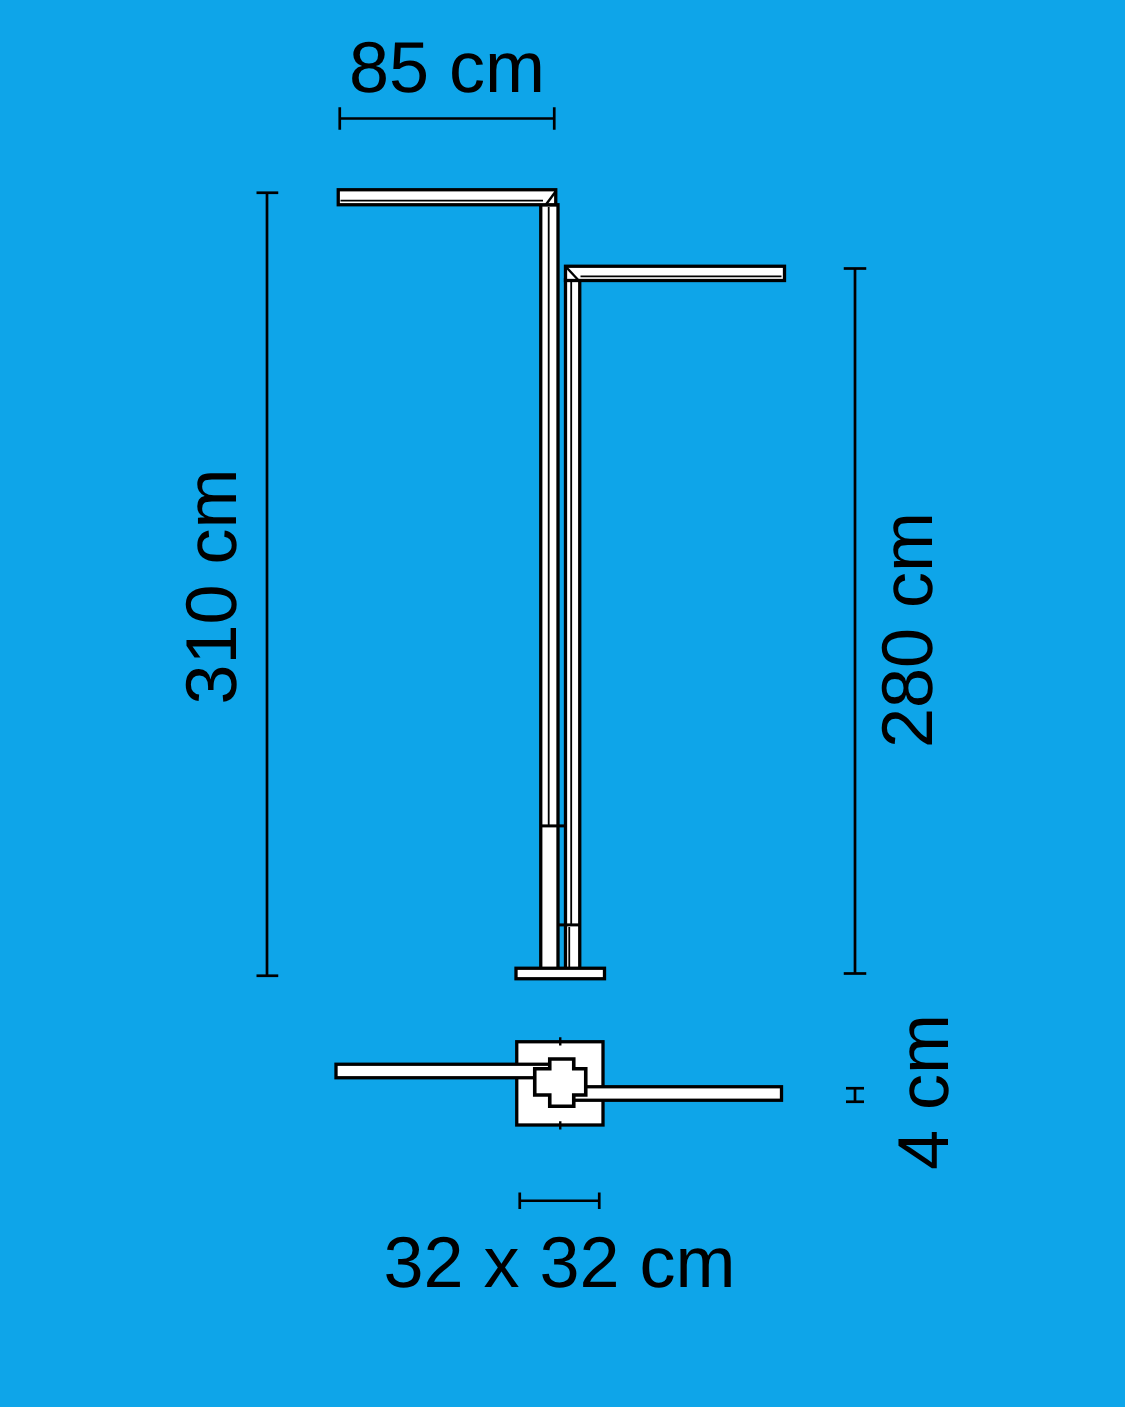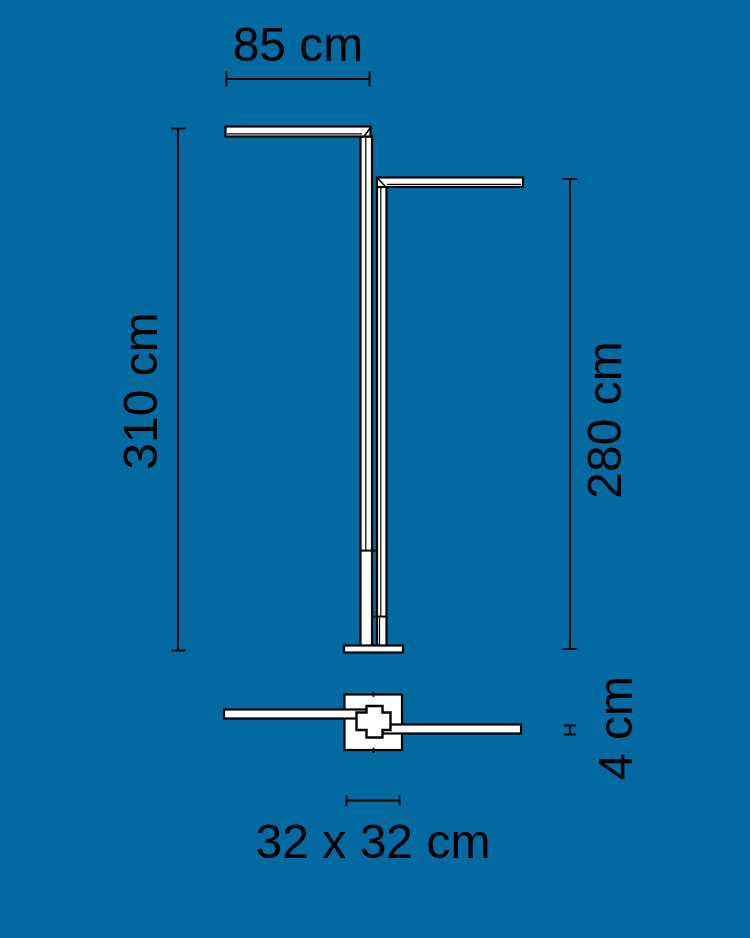--- a/index.html
+++ b/index.html
@@ -4,21 +4,21 @@
 <style>
   html, body {
     margin: 0;
     padding: 0;
     background: #ffffff;
   }
   #stage {
     position: relative;
     width: 750px;
     height: 938px;
-    background: #0369a1;
+    background: #0ea5e9;
     overflow: hidden;
   }
   svg {
     position: absolute;
     left: 0;
     top: 0;
   }
   .dim-label {
     font-family: "Liberation Sans", sans-serif;
     font-size: 48px;

